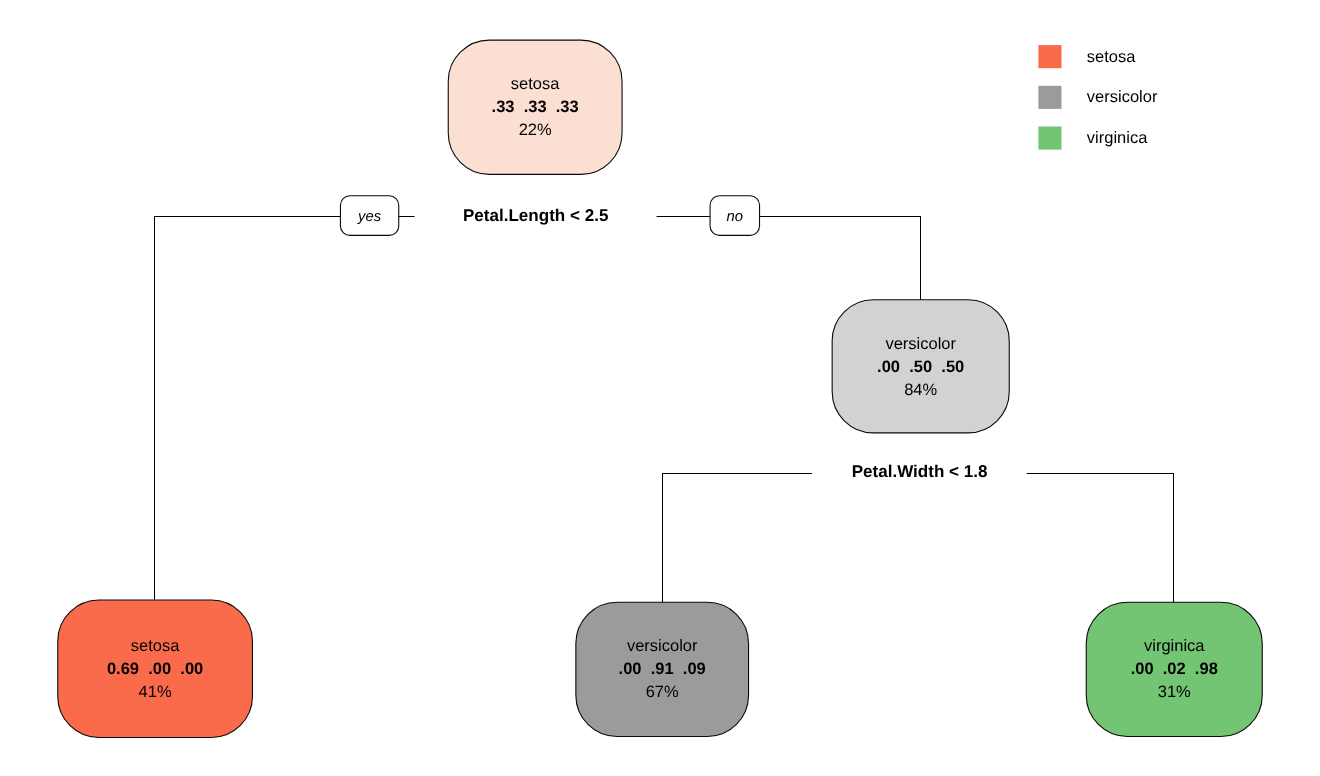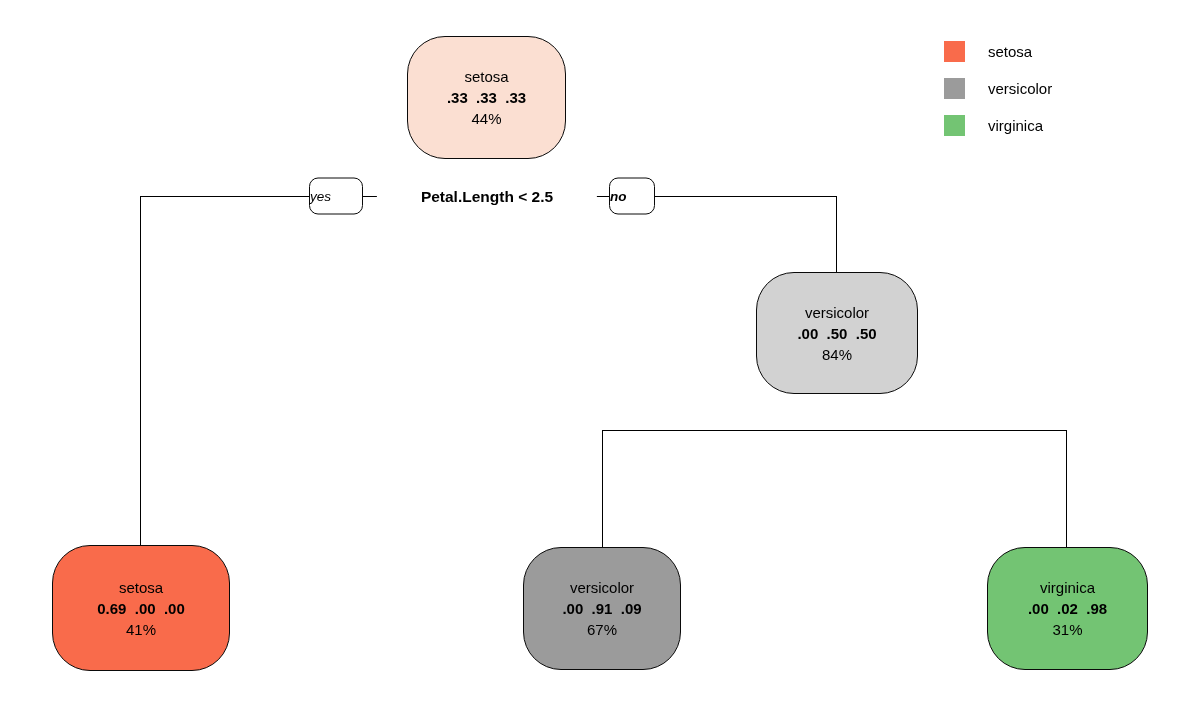--- a/index.html
+++ b/index.html
@@ -43,24 +43,24 @@
   #split-2-label{left:836px;top:430px;padding:5px 36px;}
 
   .branch-box{
     position:absolute;
     transform:translate(-50%,-50%);
     background:#ffffff;
     border:1px solid #0a0a0a;
     border-radius:9px;
     font-style:italic;
     font-size:13.5px;
-    display:flex;align-items:center;justify-content:flex-start;
+    display:flex;align-items:center;justify-content:center;
   }
   #yes-box{left:336px;top:196px;width:52px;height:35px;}
-  #no-box{left:632px;top:196px;width:44px;height:35px;font-weight:bold;}
+  #no-box{left:668px;top:196px;width:44px;height:35px;}
 
   #legend{position:absolute;left:944px;top:41px;}
   .legend-item{display:flex;align-items:center;height:21px;margin-bottom:16px;}
   .legend-swatch{width:21px;height:21px;margin-right:23px;flex:0 0 auto;}
   .legend-label{font-size:15px;line-height:21px;}
 </style>
 </head>
 <body>
 
 <div id="figure">
@@ -72,37 +72,38 @@
     <line x1="836.5" y1="196" x2="836.5" y2="273"></line>
 
     <line x1="602" y1="430.5" x2="1067" y2="430.5"></line>
     <line x1="602.5" y1="430" x2="602.5" y2="548"></line>
     <line x1="1066.5" y1="430" x2="1066.5" y2="548"></line>
   </svg>
 
   <div class="node" id="node-root" style="background-color: rgb(251, 223, 210);">
     <div class="class-label">setosa</div>
     <div class="probs">.33  .33  .33</div>
-    <div class="pct">44%</div>
+    <div class="pct">22%</div>
   </div>
 
   <div class="branch-box" id="yes-box">
     <span>yes</span>
   </div>
   <div class="split-label" id="split-1-label">Petal.Length &lt; 2.5</div>
   <div class="branch-box" id="no-box">
     <span>no</span>
   </div>
 
   <div class="node" id="node-internal-versicolor" style="background-color: rgb(210, 210, 210);">
     <div class="class-label">versicolor</div>
     <div class="probs">.00  .50  .50</div>
     <div class="pct">84%</div>
   </div>
 
+  <div class="split-label" id="split-2-label">Petal.Width &lt; 1.8</div>
 
   <div class="node" id="node-leaf-setosa" style="background-color: rgb(249, 107, 75);">
     <div class="class-label">setosa</div>
     <div class="probs">0.69  .00  .00</div>
     <div class="pct">41%</div>
   </div>
 
   <div class="node" id="node-leaf-versicolor" style="background-color: rgb(155, 155, 155);">
     <div class="class-label">versicolor</div>
     <div class="probs">.00  .91  .09</div>

